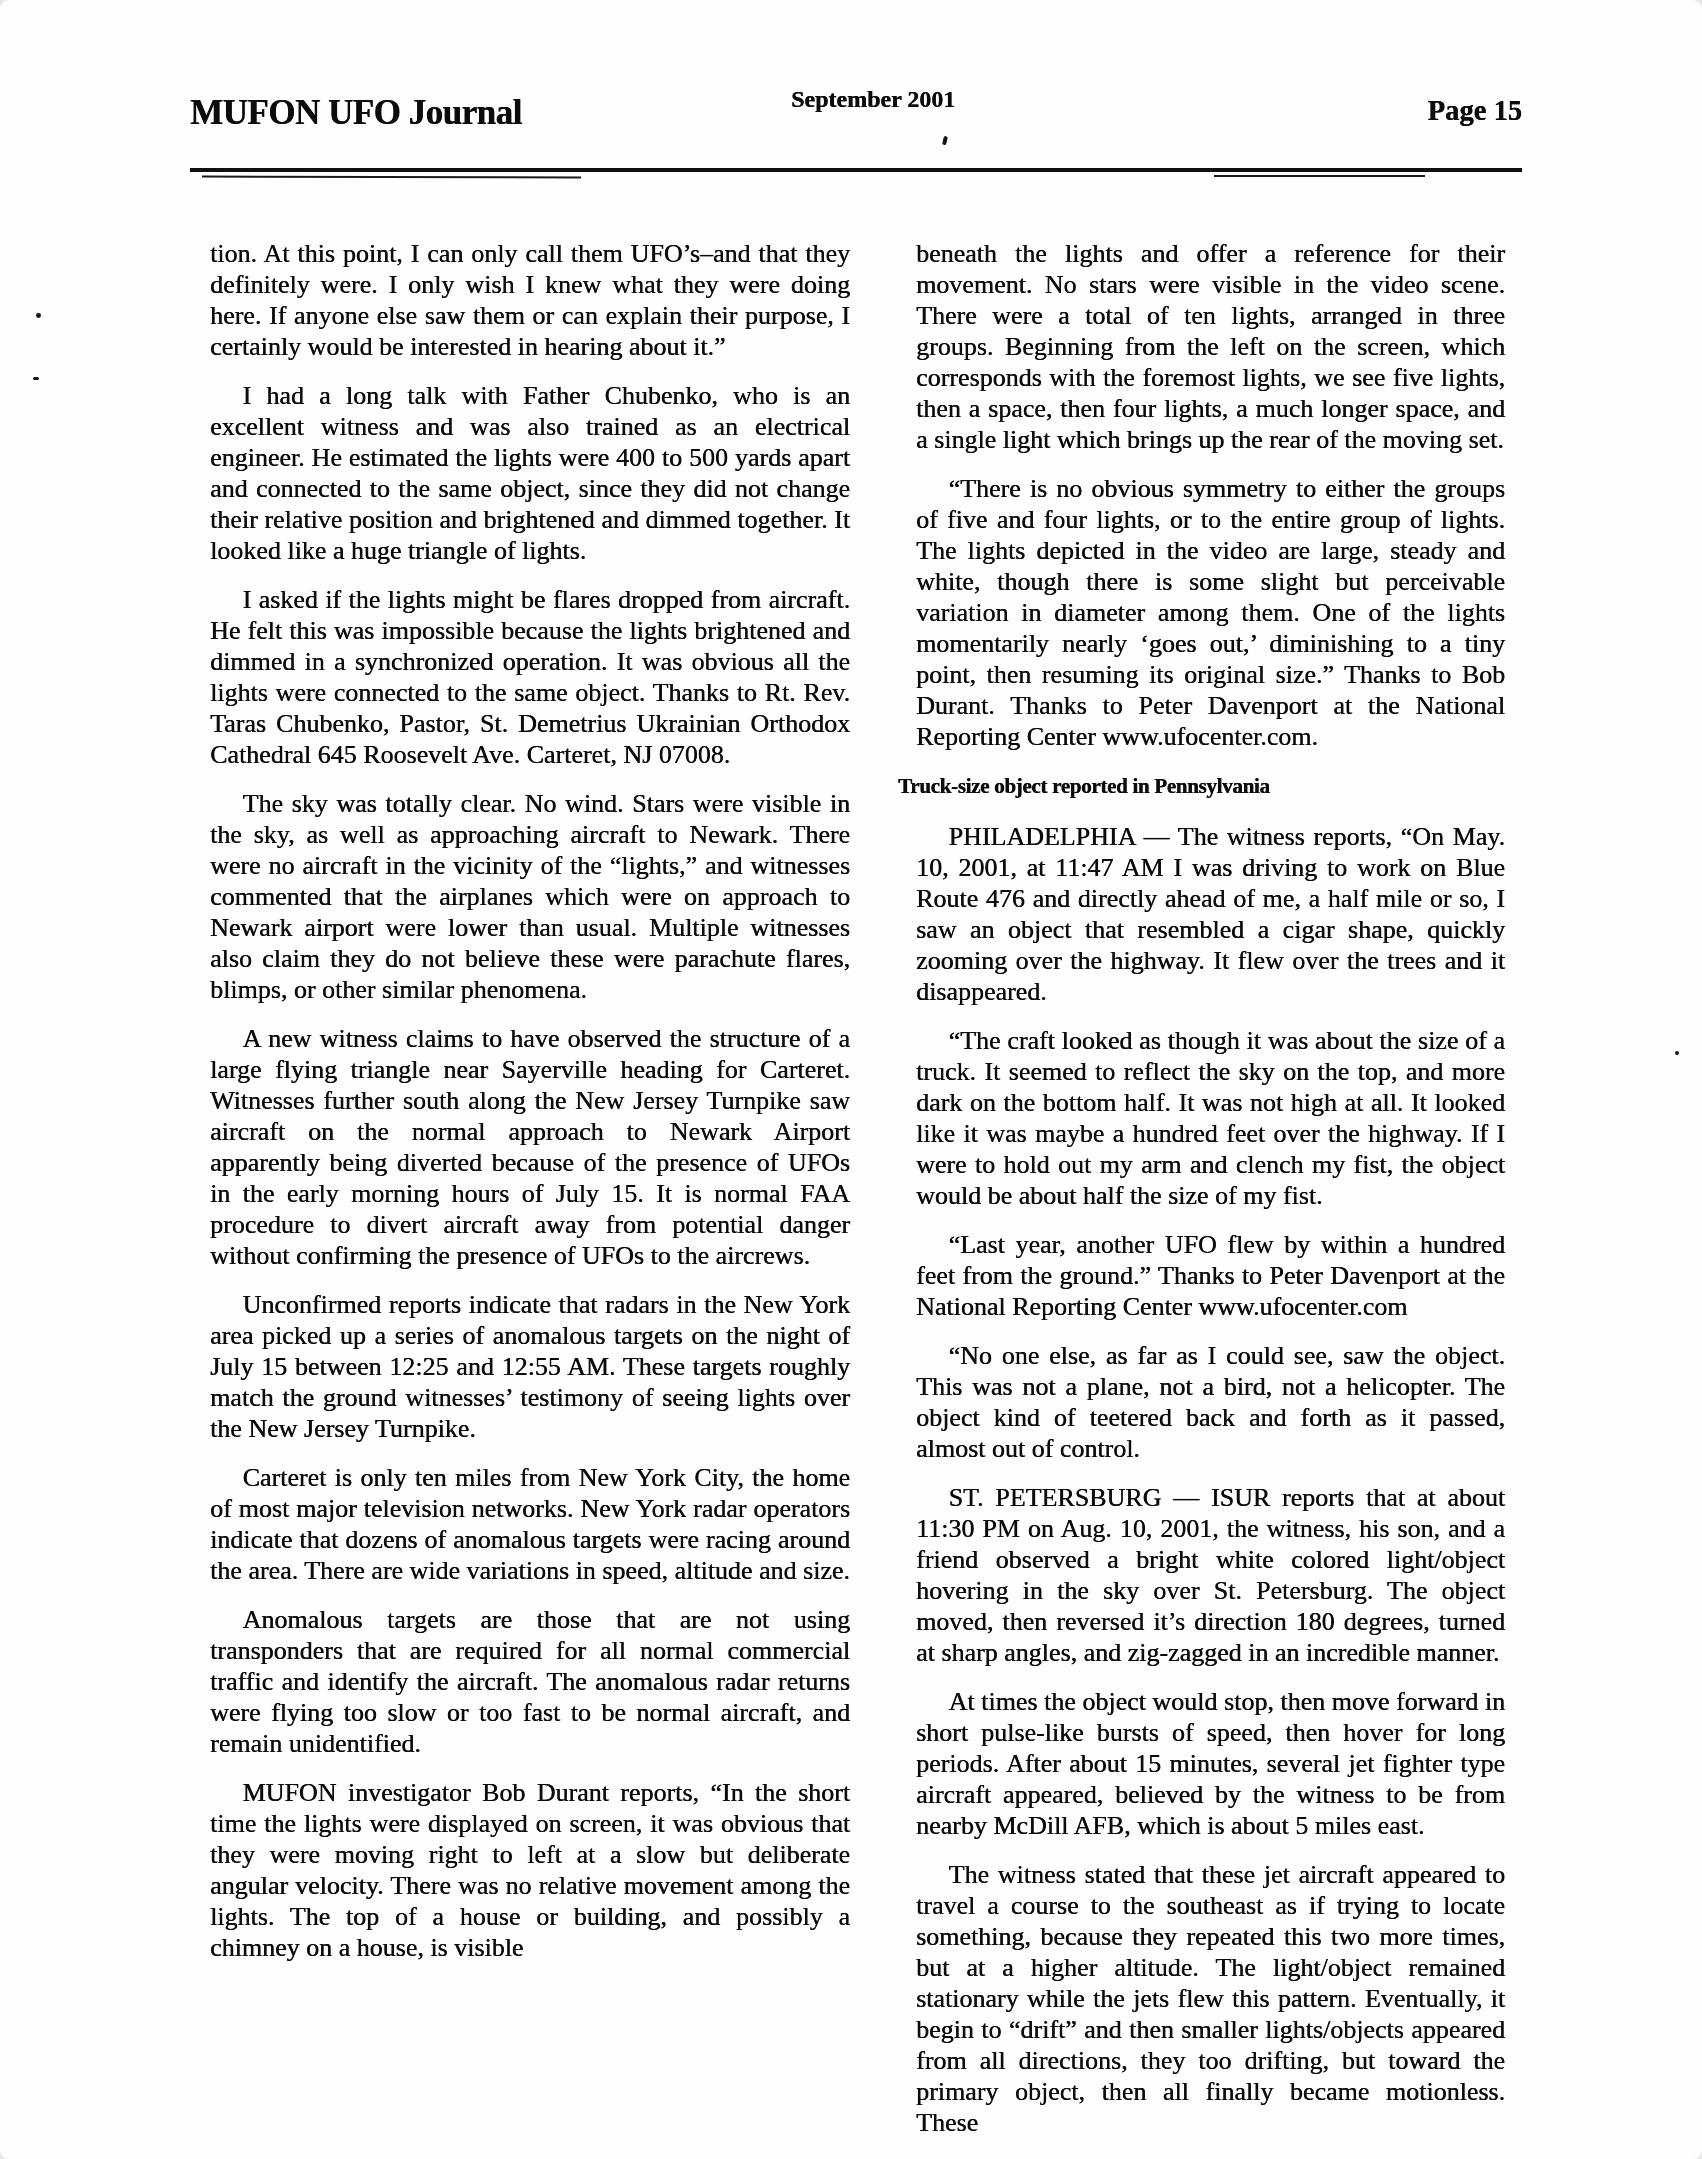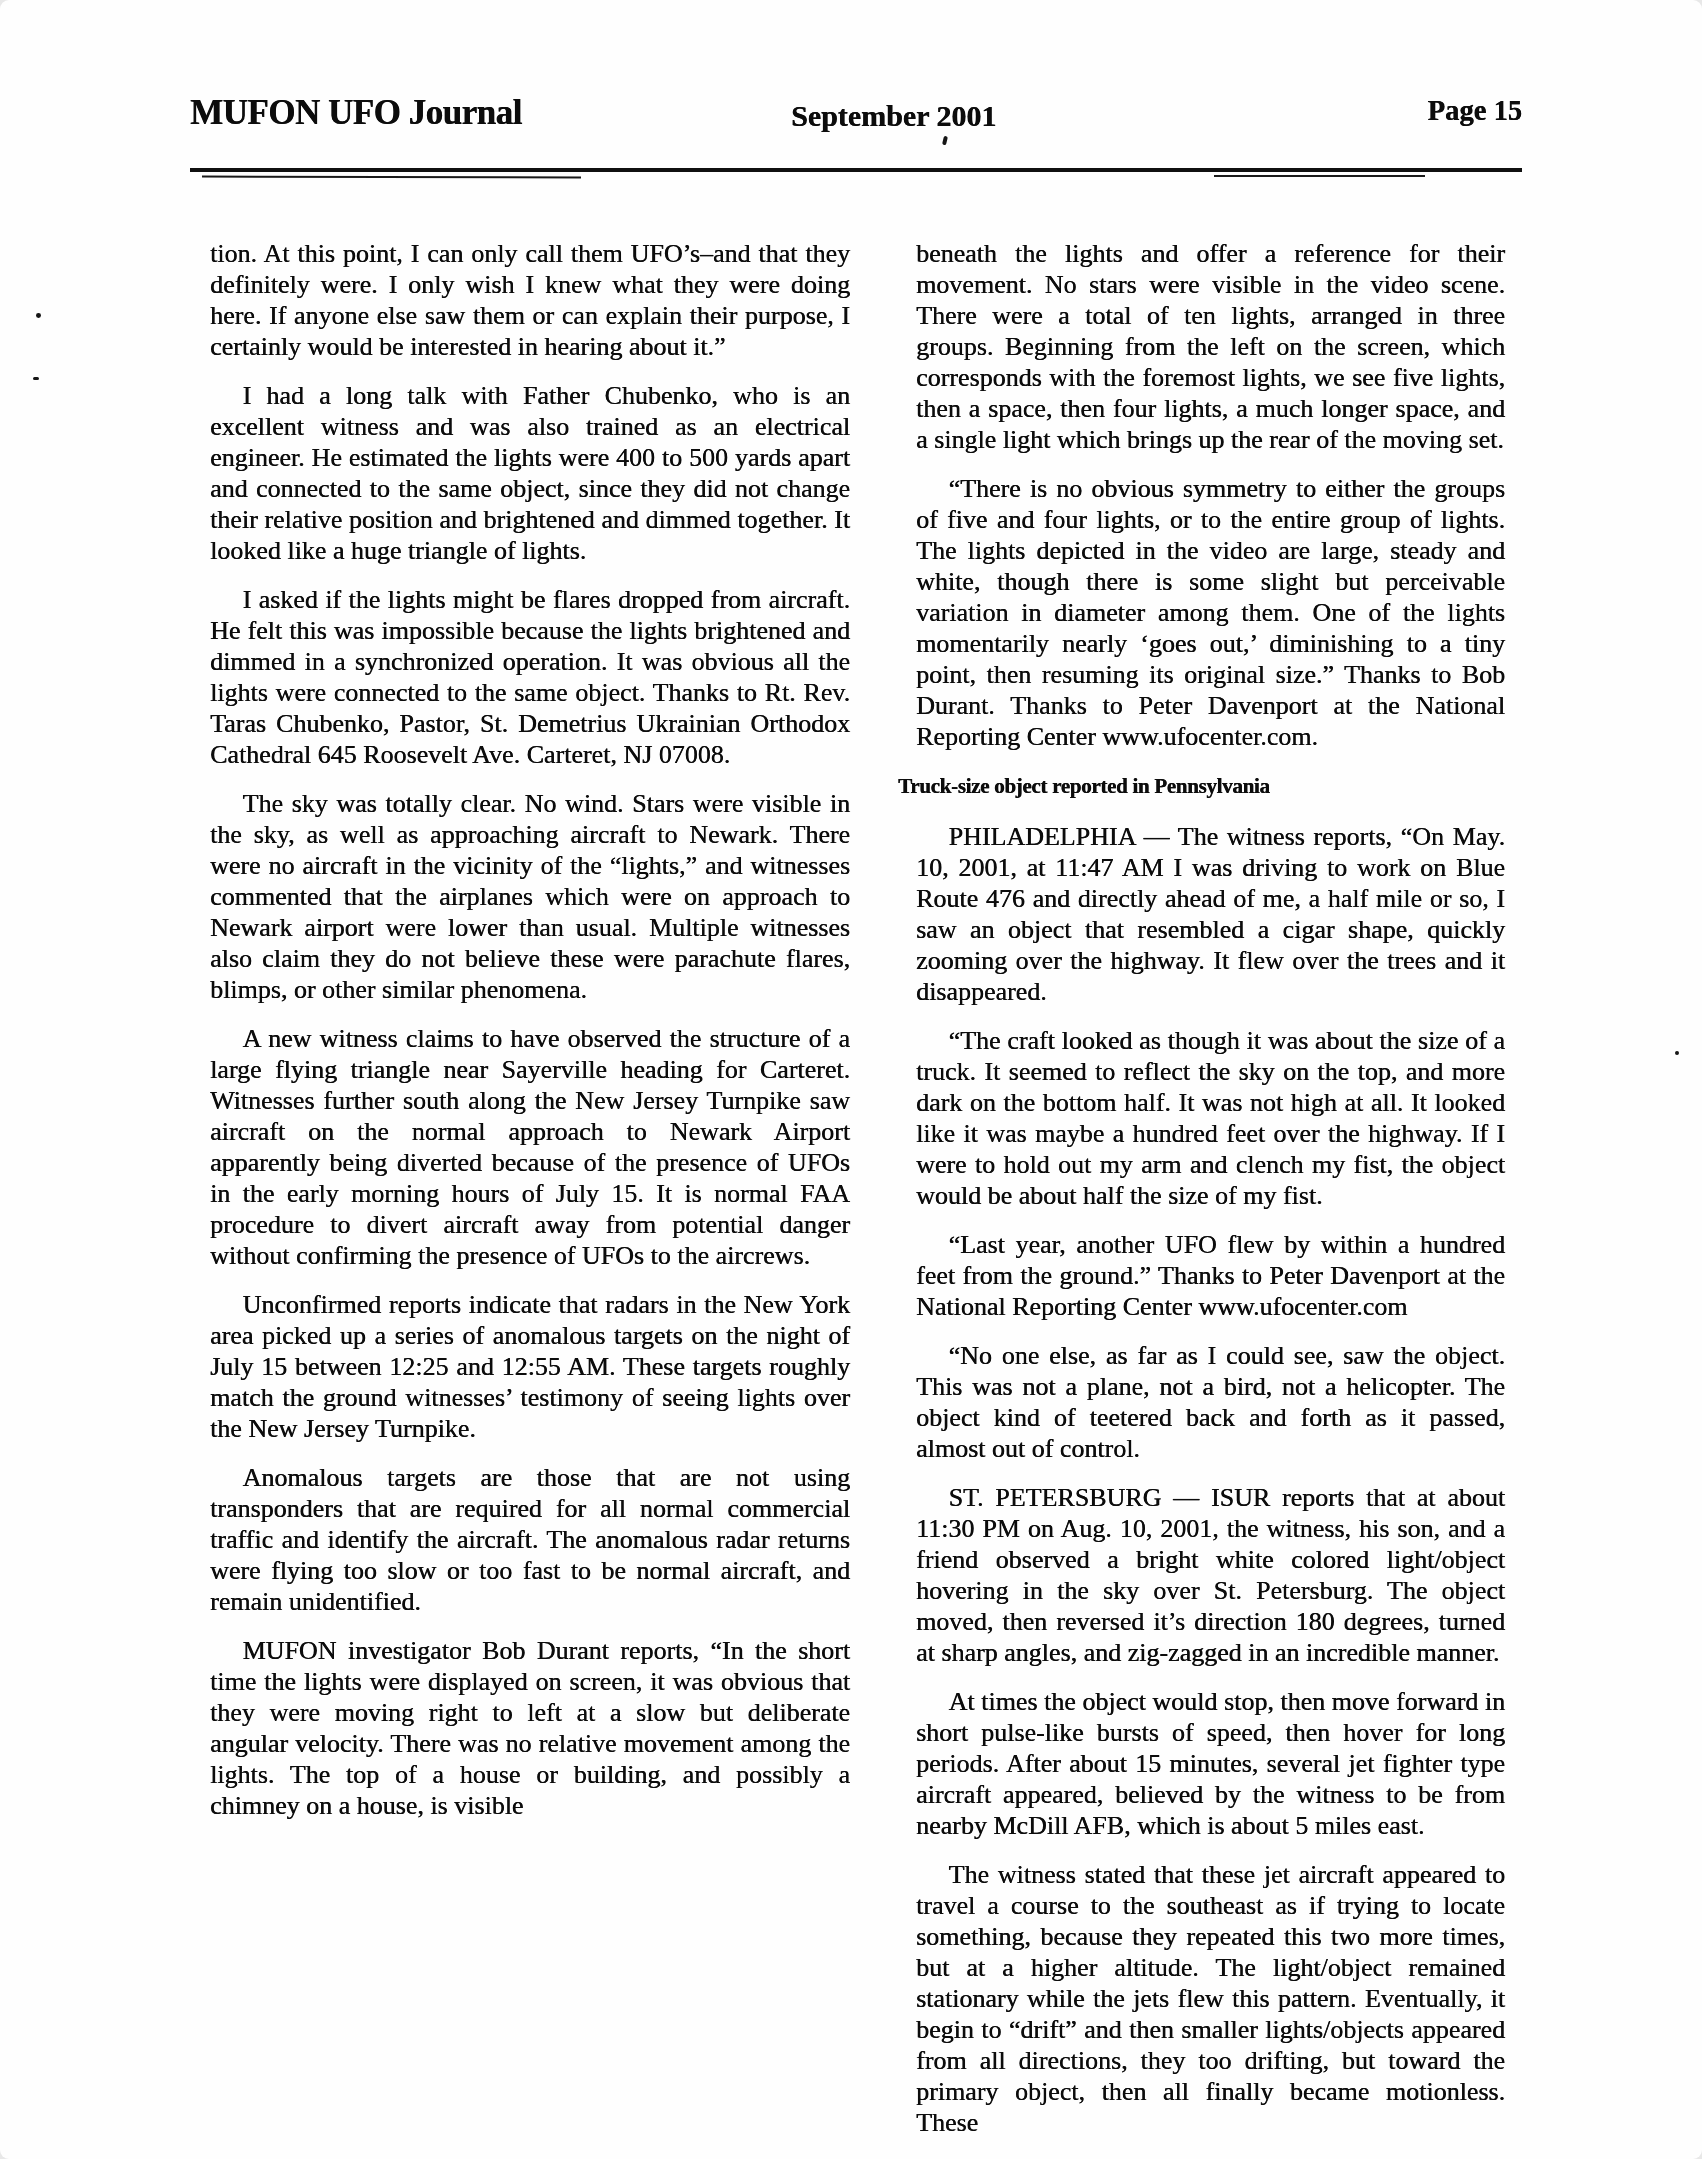--- a/index.html
+++ b/index.html
@@ -23,22 +23,22 @@
     left: 190px;
     top: 93px;
     font-size: 35px;
     font-weight: bold;
     letter-spacing: -0.5px;
     white-space: nowrap;
   }
   .issue-date {
     position: absolute;
     left: 791px;
-    top: 99px;
-    font-size: 30px;
+    top: 86px;
+    font-size: 24px;
     font-weight: bold;
     white-space: nowrap;
   }
   .page-number {
     position: absolute;
     right: 180px;
     top: 95px;
     font-size: 28.6px;
     font-weight: bold;
     white-space: nowrap;
@@ -118,20 +118,21 @@
   <div class="rule-fragment-1"></div>
   <div class="rule-fragment-2"></div>
 
   <section class="col col-left">
     <p>tion. At this point, I can only call them UFO’s–and that they definitely were. I only wish I knew what they were doing here. If anyone else saw them or can explain their purpose, I certainly would be interested in hearing about it.”</p>
     <p class="indent">I had a long talk with Father Chubenko, who is an excellent witness and was also trained as an electrical engineer. He estimated the lights were 400 to 500 yards apart and connected to the same object, since they did not change their relative position and brightened and dimmed together. It looked like a huge triangle of lights.</p>
     <p class="indent">I asked if the lights might be flares dropped from aircraft. He felt this was impossible because the lights brightened and dimmed in a synchronized operation. It was obvious all the lights were connected to the same object. Thanks to Rt. Rev. Taras Chubenko, Pastor, St. Demetrius Ukrainian Orthodox Cathedral 645 Roosevelt Ave. Carteret, NJ 07008.</p>
     <p class="indent">The sky was totally clear. No wind. Stars were visible in the sky, as well as approaching aircraft to Newark. There were no aircraft in the vicinity of the “lights,” and witnesses commented that the airplanes which were on approach to Newark airport were lower than usual. Multiple witnesses also claim they do not believe these were parachute flares, blimps, or other similar phenomena.</p>
     <p class="indent">A new witness claims to have observed the structure of a large flying triangle near Sayerville heading for Carteret. Witnesses further south along the New Jersey Turnpike saw aircraft on the normal approach to Newark Airport apparently being diverted because of the presence of UFOs in the early morning hours of July 15. It is normal FAA procedure to divert aircraft away from potential danger without confirming the presence of UFOs to the aircrews.</p>
     <p class="indent">Unconfirmed reports indicate that radars in the New York area picked up a series of anomalous targets on the night of July 15 between 12:25 and 12:55 AM. These targets roughly match the ground witnesses’ testimony of seeing lights over the New Jersey Turnpike.</p>
+    <p class="indent">Carteret is only ten miles from New York City, the home of most major television networks. New York radar operators indicate that dozens of anomalous targets were racing around the area. There are wide variations in speed, altitude and size.</p>
     <p class="indent">Anomalous targets are those that are not using transponders that are required for all normal commercial traffic and identify the aircraft. The anomalous radar returns were flying too slow or too fast to be normal aircraft, and remain unidentified.</p>
     <p class="indent">MUFON investigator Bob Durant reports, “In the short time the lights were displayed on screen, it was obvious that they were moving right to left at a slow but deliberate angular velocity. There was no relative movement among the lights. The top of a house or building, and possibly a chimney on a house, is visible</p>
   </section>
 
   <section class="col col-right">
     <p>beneath the lights and offer a reference for their movement. No stars were visible in the video scene. There were a total of ten lights, arranged in three groups. Beginning from the left on the screen, which corresponds with the foremost lights, we see five lights, then a space, then four lights, a much longer space, and a single light which brings up the rear of the moving set.</p>
     <p class="indent">“There is no obvious symmetry to either the groups of five and four lights, or to the entire group of lights. The lights depicted in the video are large, steady and white, though there is some slight but perceivable variation in diameter among them. One of the lights momentarily nearly ‘goes out,’ diminishing to a tiny point, then resuming its original size.” Thanks to Bob Durant. Thanks to Peter Davenport at the National Reporting Center www.ufocenter.com.</p>
     <h2 class="section-heading">Truck-size object reported in Pennsylvania</h2>
     <p class="indent">PHILADELPHIA — The witness reports, “On May. 10, 2001, at 11:47 AM I was driving to work on Blue Route 476 and directly ahead of me, a half mile or so, I saw an object that resembled a cigar shape, quickly zooming over the highway. It flew over the trees and it disappeared.</p>
     <p class="indent">“The craft looked as though it was about the size of a truck. It seemed to reflect the sky on the top, and more dark on the bottom half. It was not high at all. It looked like it was maybe a hundred feet over the highway. If I were to hold out my arm and clench my fist, the object would be about half the size of my fist.</p>

